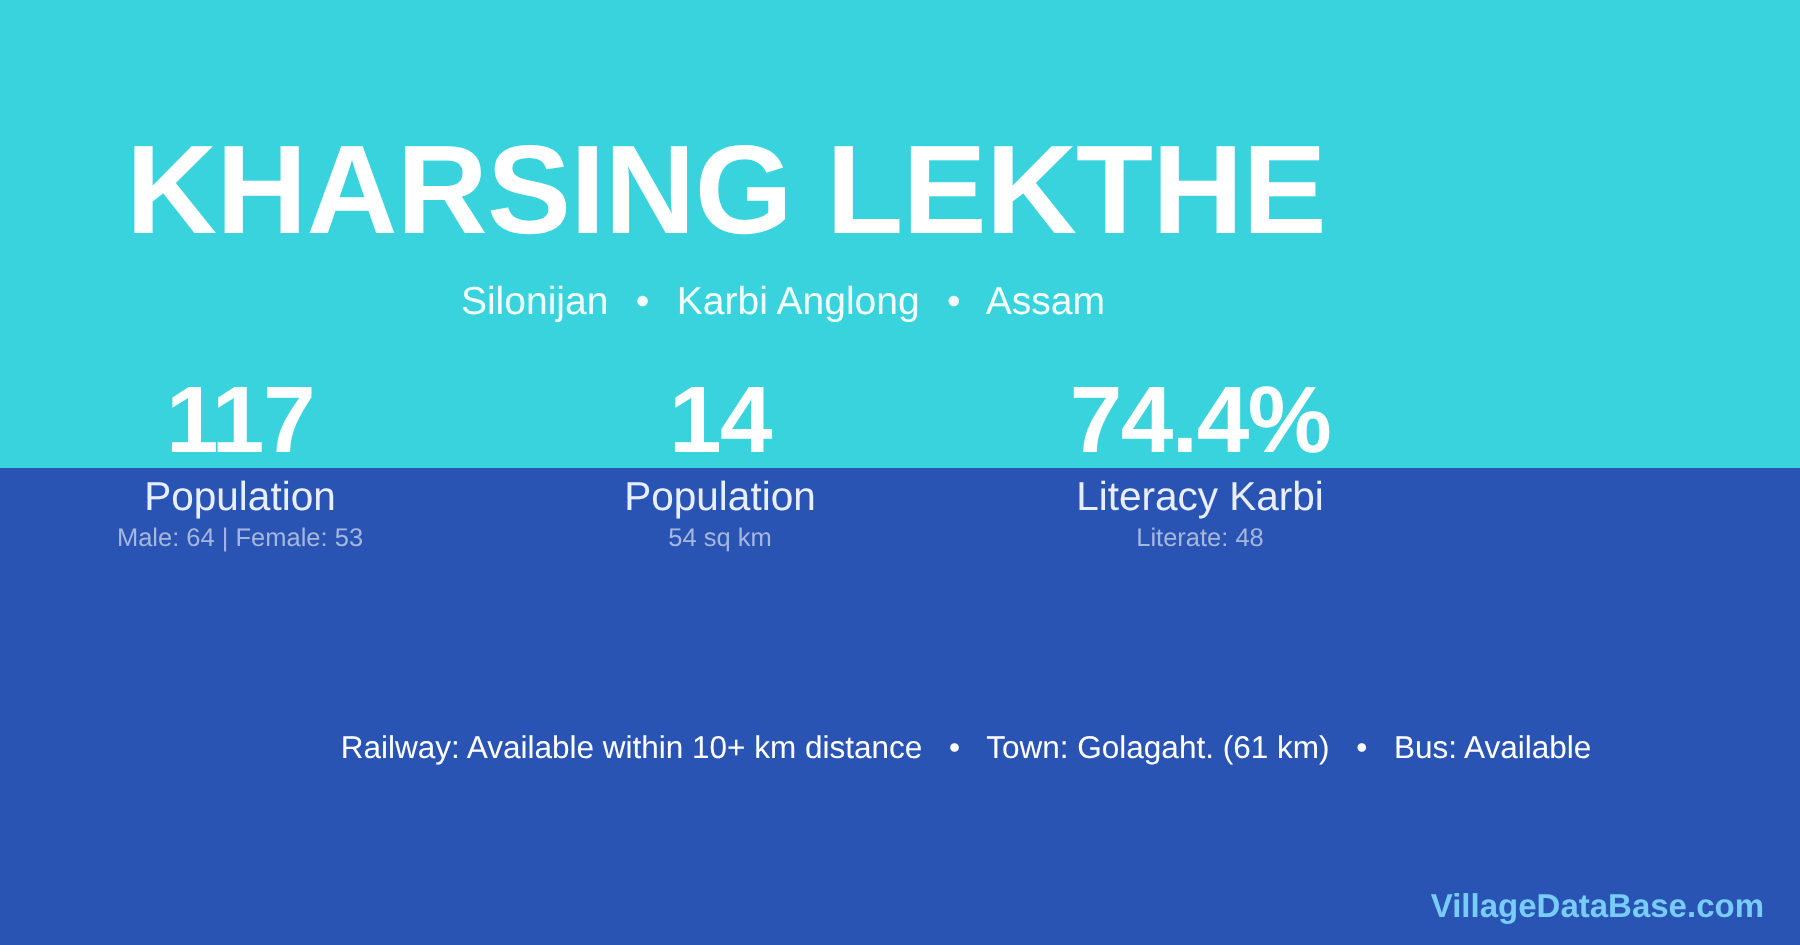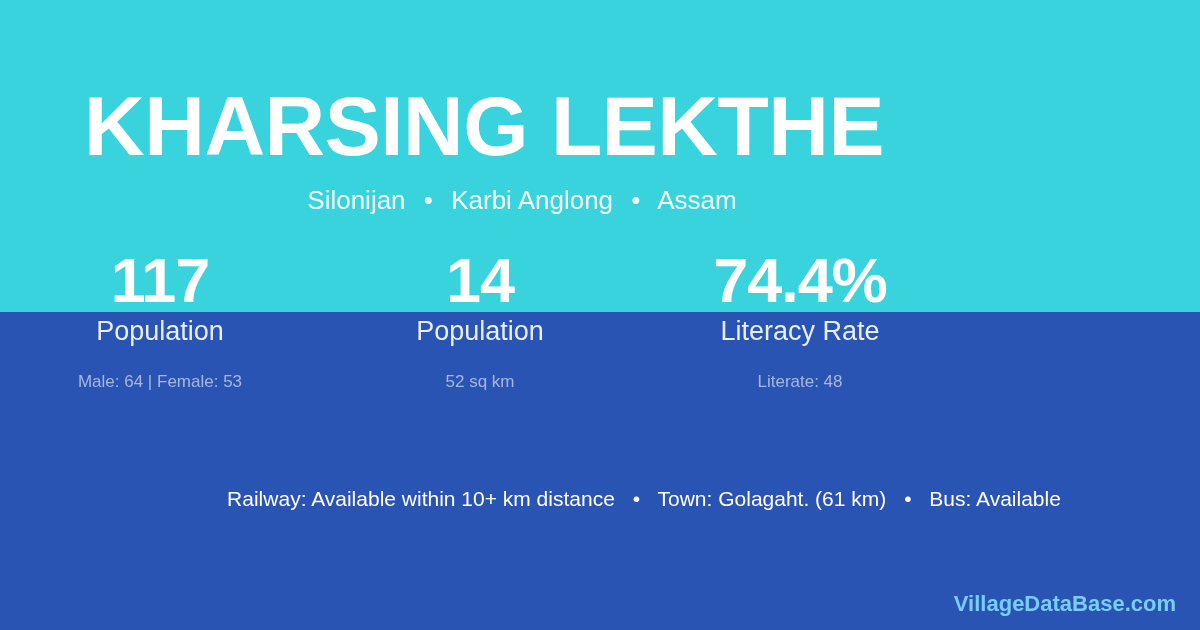--- a/index.html
+++ b/index.html
@@ -91,21 +91,21 @@
   }
   .stat-label {
     margin-top: 0;
     font-size: 27px;
     line-height: 34px;
     font-weight: normal;
     color: #e9eefb;
     white-space: nowrap;
   }
   .stat-sub {
-    margin-top: 23px;
+    margin-top: 0;
     font-size: 17px;
     line-height: 22px;
     font-weight: normal;
     color: #a6b7dd;
     white-space: nowrap;
   }
 
   
   #amenities-line {
     position: absolute;
@@ -159,26 +159,26 @@
 
     <div class="stat-col">
       <div class="stat-value">117</div>
       <div class="stat-label">Population</div>
       <div class="stat-sub">Male: 64 | Female: 53</div>
     </div>
 
     <div class="stat-col">
       <div class="stat-value">14</div>
       <div class="stat-label">Population</div>
-      <div class="stat-sub">52 sq km</div>
+      <div class="stat-sub">54 sq km</div>
     </div>
 
     <div class="stat-col">
       <div class="stat-value">74.4%</div>
-      <div class="stat-label">Literacy Rate</div>
+      <div class="stat-label">Literacy Karbi</div>
       <div class="stat-sub">Literate: 48</div>
     </div>
 
   </div>
 
   <div id="amenities-line">
     <span>Railway: Available within 10+ km distance</span>
     <span class="sep">•</span>
     <span>Town: Golagaht. (61 km)</span>
     <span class="sep">•</span>

